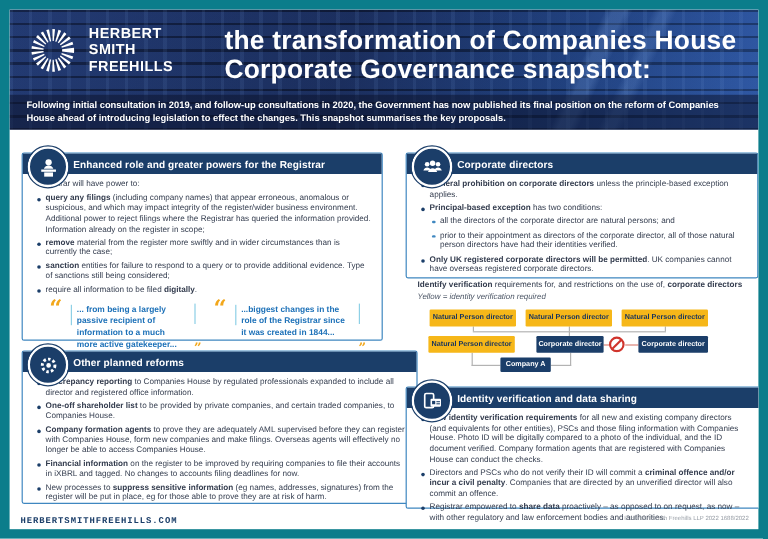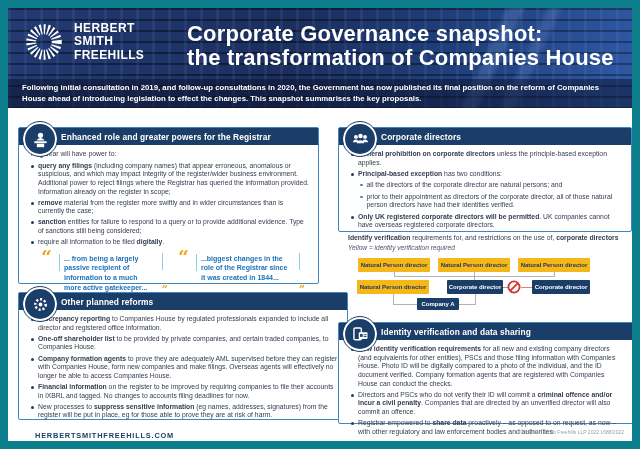--- a/index.html
+++ b/index.html
@@ -52,43 +52,43 @@
   .diag-legend{position:absolute;left:10px;top:16px;font-size:6.6px;font-style:italic;color:#4c5666;}
   .dbox{position:absolute;display:flex;align-items:center;justify-content:center;border-radius:1px;
     font-size:6px;font-weight:700;box-sizing:border-box;text-align:center;}
   .dbox.yellow{background:#f6b719;color:#17345e;}
   .dbox.navy{background:#1b3e69;color:#fff;}
   .conn{position:absolute;background:#b3b3b3;}
   .conn.red{background:#d9837a;}
   .prohibit{position:absolute;width:14px;height:14px;}
 
   
-  .site-link{position:absolute;left:27px;top:423px;font-size:7.4px;font-weight:700;letter-spacing:.8px;color:#1b3e69;text-decoration:none;}
+  .site-link{position:absolute;left:9px;top:423px;font-size:7.4px;font-weight:700;letter-spacing:.8px;color:#1b3e69;text-decoration:none;font-family:Liberation Mono, monospace;}
   .copyright{position:absolute;right:8px;top:421px;font-size:5px;color:#9aa0a8;}
 </style>
 </head>
 <body>
 
 <div class="page">
   <div class="inner">
 
     <div class="banner">
       <div class="logo">
         <svg class="logo-burst" viewBox="0 0 36 36">
           <circle cx="18" cy="18" r="11.5" fill="none" stroke="#fff" stroke-width="9" stroke-dasharray="1.5 1.85"></circle>
         </svg>
         <div class="logo-text">
           <div>HERBERT</div>
           <div>SMITH</div>
           <div>FREEHILLS</div>
         </div>
       </div>
       <div class="banner-title">
+        <div>the transformation of Companies House</div>
         <div>Corporate Governance snapshot:</div>
-        <div>the transformation of Companies House</div>
       </div>
       <div class="intro-band">
         <div class="intro-text">Following initial consultation in 2019, and follow-up consultations in 2020, the Government has now published its final position on the reform of Companies House ahead of introducing legislation to effect the changes. This snapshot summarises the key proposals.</div>
       </div>
     </div>
 
     <div class="panel" style="left:10px;top:119px;width:301px;height:157px;">
       <div class="panel-head">
         <span class="panel-icon">
           <svg viewBox="0 0 24 24">

